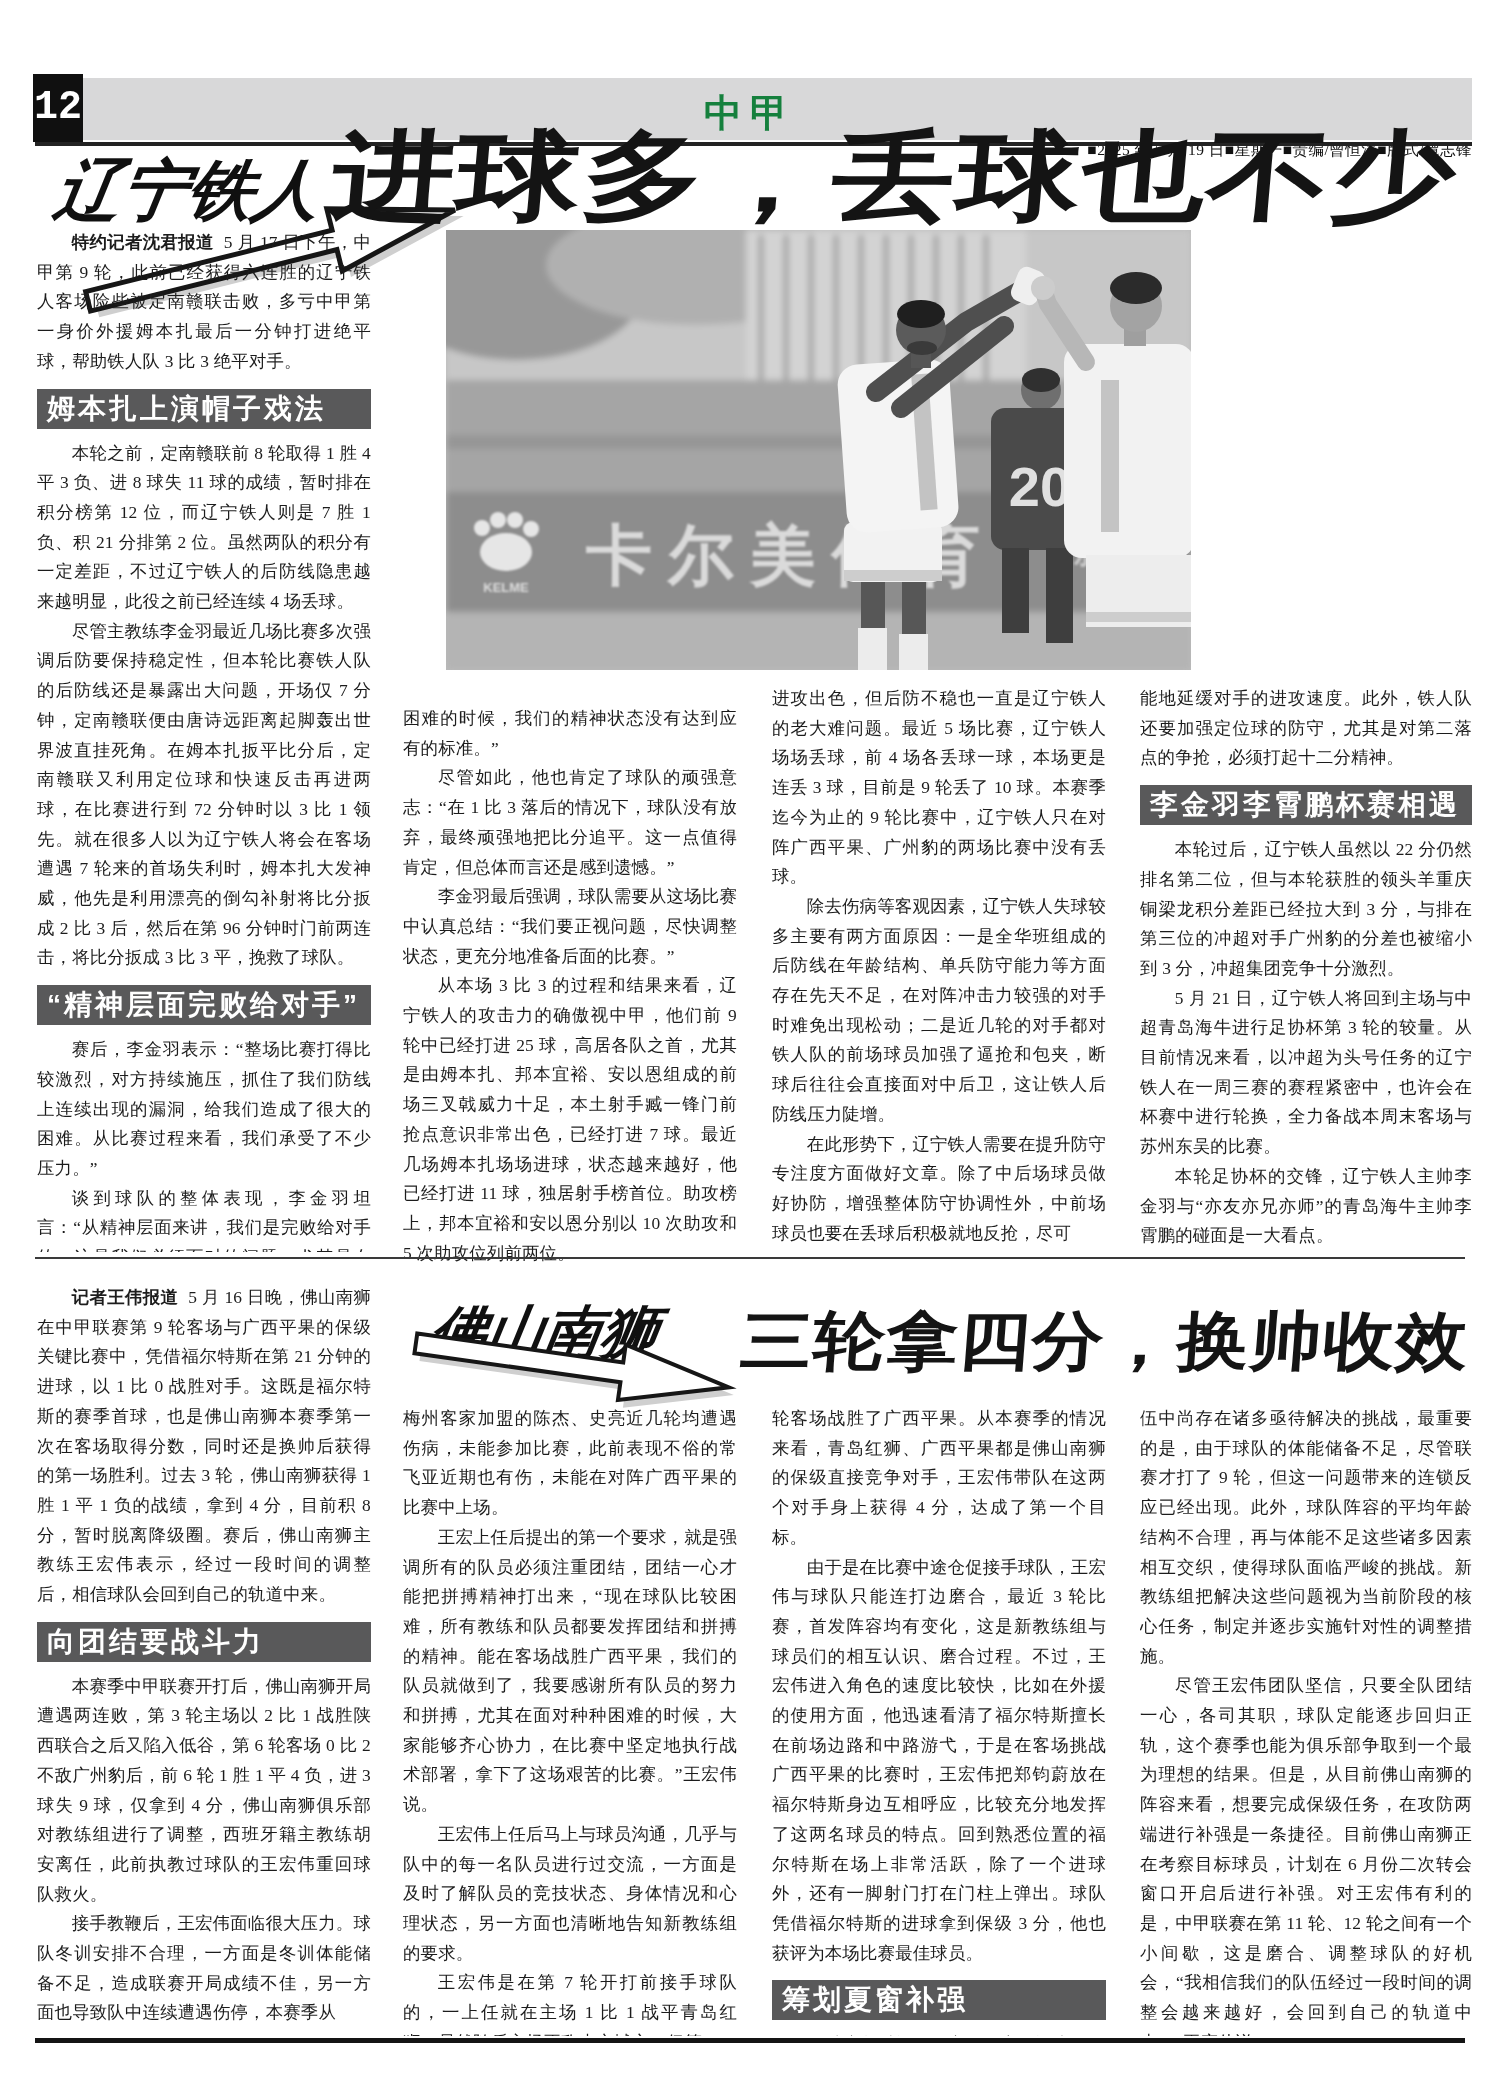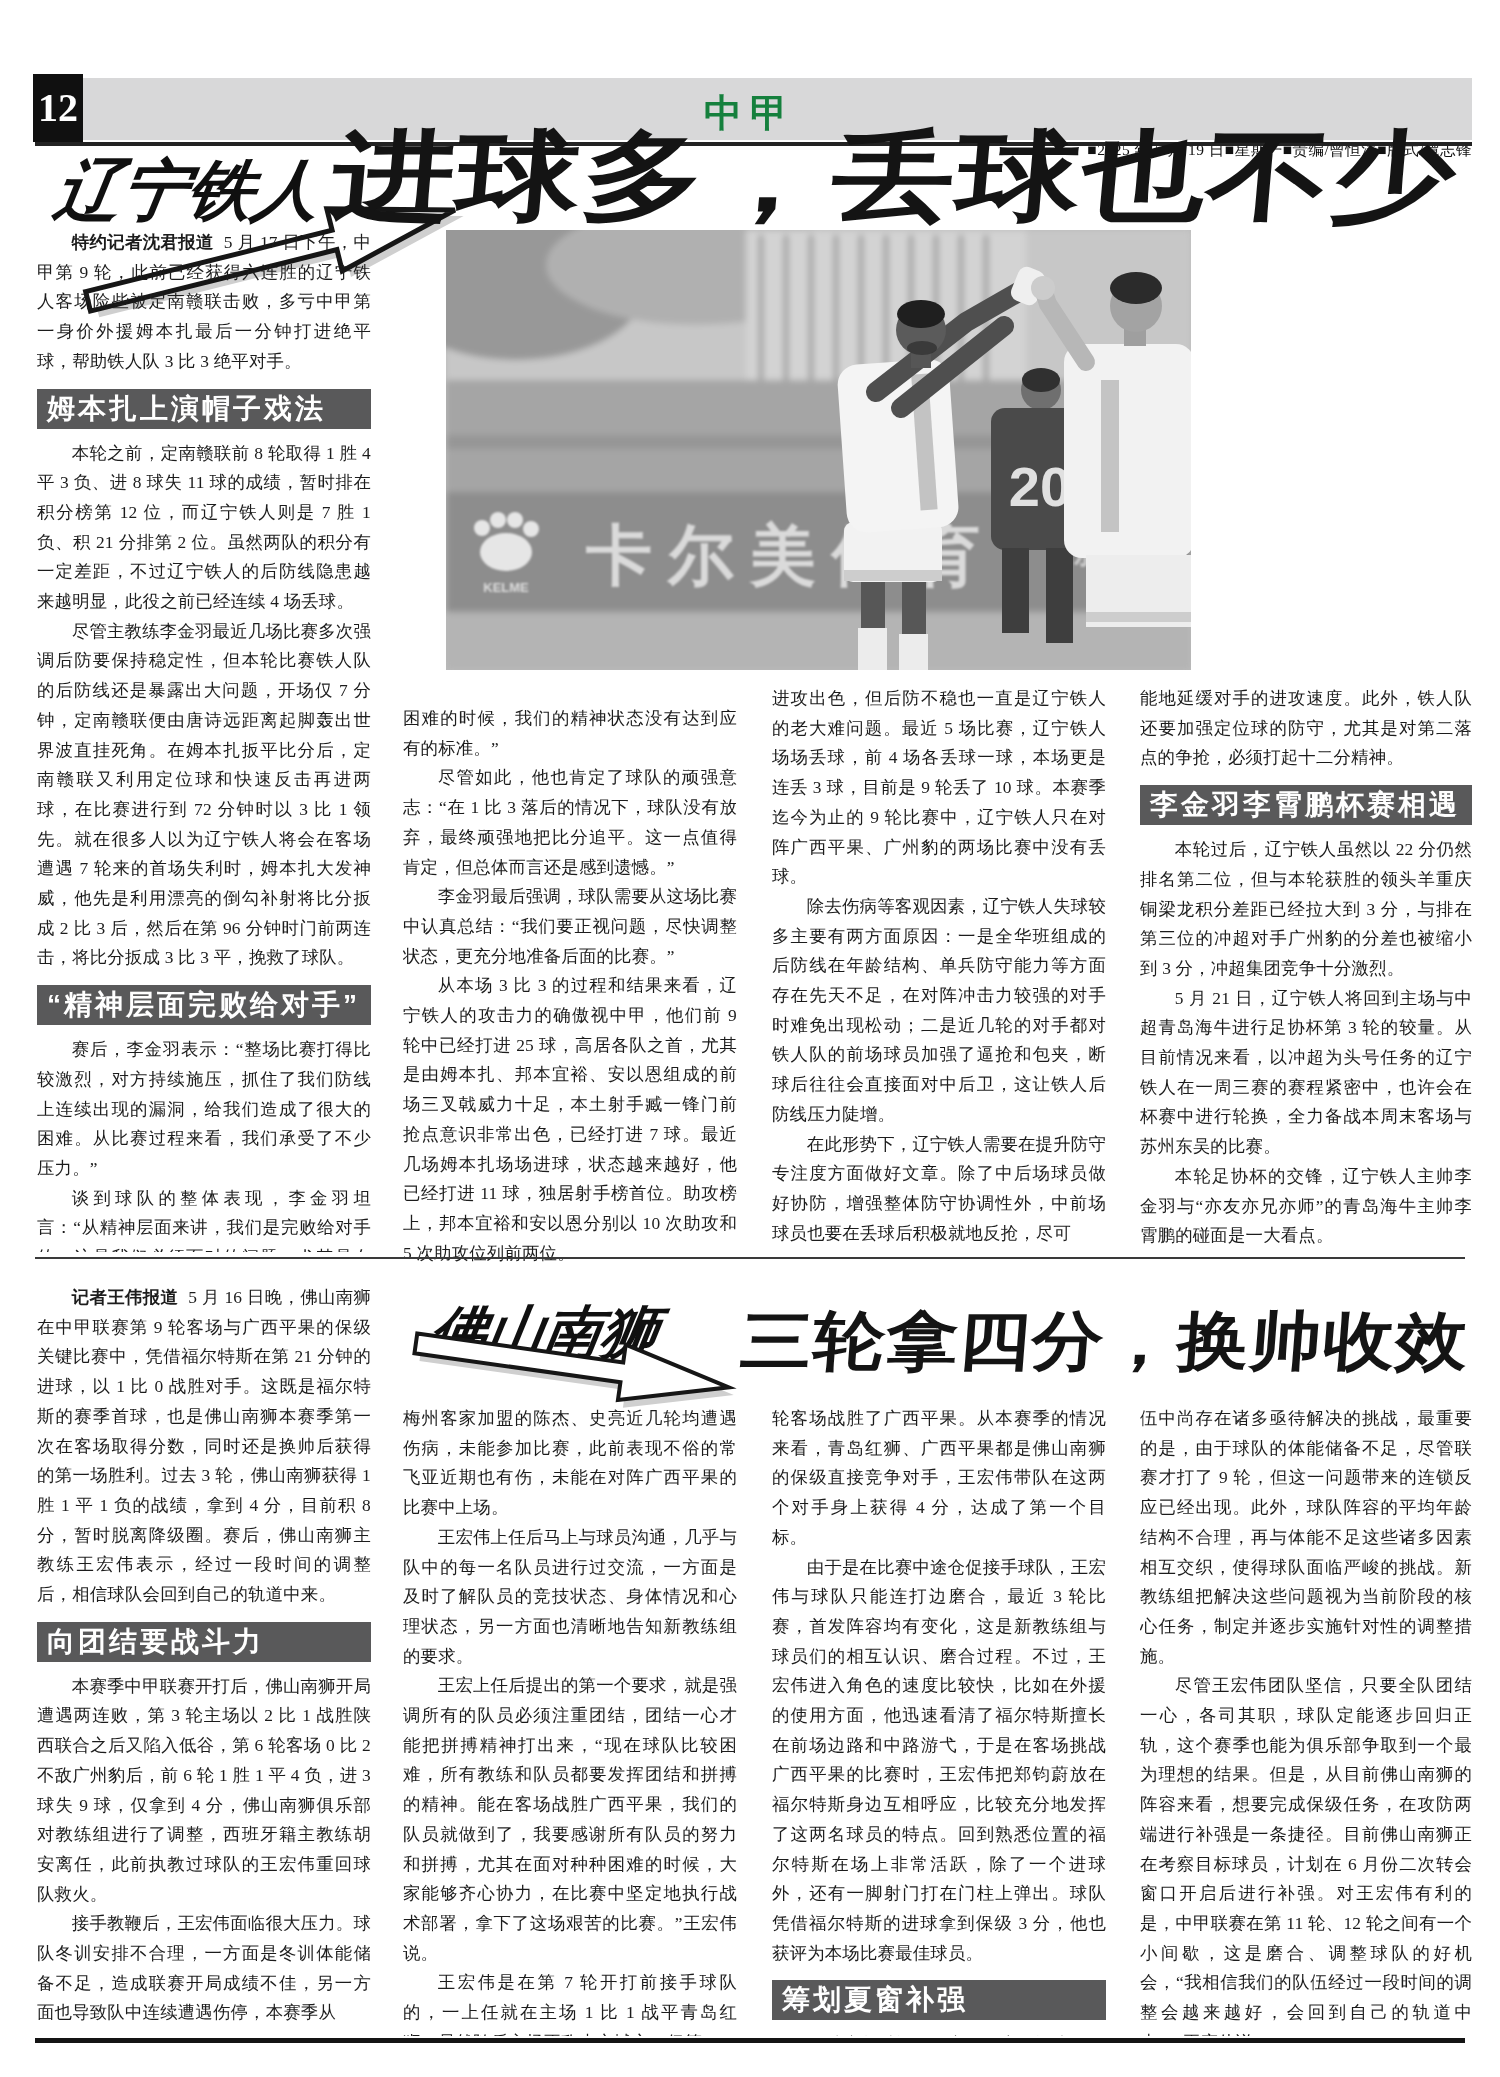--- a/index.html
+++ b/index.html
@@ -2,21 +2,21 @@
 <html><head>
 <meta charset="utf-8">
 <style>
   html,body{margin:0;padding:0;background:#fff;}
   #page{position:relative;width:1500px;height:2077px;background:#ffffff;overflow:hidden;
         font-family:"Liberation Serif","DejaVu Serif",serif;}
 
   
   #header-bar{position:absolute;left:35px;top:78px;width:1437px;height:62px;background:#d8d8d9;}
   #page-num{position:absolute;left:33px;top:74px;width:50px;height:68px;background:#101010;color:#fff;
-            font-family:Liberation Serif, serif;font-weight:bold;font-size:40px;
+            font-family:Liberation Mono, monospace;font-weight:bold;font-size:40px;
             line-height:68px;text-align:center;}
   #section-title{position:absolute;left:0;top:88px;width:100%;text-align:center;color:#15803d;
             font-family:"Liberation Sans","DejaVu Sans",sans-serif;font-weight:bold;font-size:38px;
             letter-spacing:8px;}
   #dateline{position:absolute;right:28px;top:112px;color:#111;font-size:15.5px;letter-spacing:.5px;margin-top:28px;}
   #header-rule{position:absolute;left:35px;top:142px;width:1437px;height:4px;background:#232323;}
 
   
   .headline{position:absolute;font-family:"Liberation Sans","DejaVu Sans",sans-serif;font-weight:900;
             color:#141414;white-space:nowrap;transform-origin:left top;}
@@ -206,22 +206,22 @@
 
   <div class="col" id="b-c1">
     <p><b class="lead">记者王伟报道</b><span>5 月 16 日晚，佛山南狮在中甲联赛第 9 轮客场与广西平果的保级关键比赛中，凭借福尔特斯在第 21 分钟的进球，以 1 比 0 战胜对手。这既是福尔特斯的赛季首球，也是佛山南狮本赛季第一次在客场取得分数，同时还是换帅后获得的第一场胜利。过去 3 轮，佛山南狮获得 1 胜 1 平 1 负的战绩，拿到 4 分，目前积 8 分，暂时脱离降级圈。赛后，佛山南狮主教练王宏伟表示，经过一段时间的调整后，相信球队会回到自己的轨道中来。</span></p>
     <div class="sec-bar">向团结要战斗力</div>
     <p>本赛季中甲联赛开打后，佛山南狮开局遭遇两连败，第 3 轮主场以 2 比 1 战胜陕西联合之后又陷入低谷，第 6 轮客场 0 比 2 不敌广州豹后，前 6 轮 1 胜 1 平 4 负，进 3 球失 9 球，仅拿到 4 分，佛山南狮俱乐部对教练组进行了调整，西班牙籍主教练胡安离任，此前执教过球队的王宏伟重回球队救火。</p>
     <p>接手教鞭后，王宏伟面临很大压力。球队冬训安排不合理，一方面是冬训体能储备不足，造成联赛开局成绩不佳，另一方面也导致队中连续遭遇伤停，本赛季从</p>
   </div>
 
   <div class="col" id="b-c2">
     <p class="cont">梅州客家加盟的陈杰、史亮近几轮均遭遇伤病，未能参加比赛，此前表现不俗的常飞亚近期也有伤，未能在对阵广西平果的比赛中上场。</p>
+    <p>王宏上任后提出的第一个要求，就是强调所有的队员必须注重团结，团结一心才能把拼搏精神打出来，“现在球队比较困难，所有教练和队员都要发挥团结和拼搏的精神。能在客场战胜广西平果，我们的队员就做到了，我要感谢所有队员的努力和拼搏，尤其在面对种种困难的时候，大家能够齐心协力，在比赛中坚定地执行战术部署，拿下了这场艰苦的比赛。”王宏伟说。</p>
     <p>王宏伟上任后马上与球员沟通，几乎与队中的每一名队员进行过交流，一方面是及时了解队员的竞技状态、身体情况和心理状态，另一方面也清晰地告知新教练组的要求。</p>
-    <p>王宏上任后提出的第一个要求，就是强调所有的队员必须注重团结，团结一心才能把拼搏精神打出来，“现在球队比较困难，所有教练和队员都要发挥团结和拼搏的精神。能在客场战胜广西平果，我们的队员就做到了，我要感谢所有队员的努力和拼搏，尤其在面对种种困难的时候，大家能够齐心协力，在比赛中坚定地执行战术部署，拿下了这场艰苦的比赛。”王宏伟说。</p>
     <p>王宏伟是在第 7 轮开打前接手球队的，一上任就在主场 1 比 1 战平青岛红狮，虽然随后主场不敌南京城市，但第 9</p>
   </div>
 
   <div class="col" id="b-c3">
     <p class="cont">轮客场战胜了广西平果。从本赛季的情况来看，青岛红狮、广西平果都是佛山南狮的保级直接竞争对手，王宏伟带队在这两个对手身上获得 4 分，达成了第一个目标。</p>
     <p>由于是在比赛中途仓促接手球队，王宏伟与球队只能连打边磨合，最近 3 轮比赛，首发阵容均有变化，这是新教练组与球员们的相互认识、磨合过程。不过，王宏伟进入角色的速度比较快，比如在外援的使用方面，他迅速看清了福尔特斯擅长在前场边路和中路游弋，于是在客场挑战广西平果的比赛时，王宏伟把郑钧蔚放在福尔特斯身边互相呼应，比较充分地发挥了这两名球员的特点。回到熟悉位置的福尔特斯在场上非常活跃，除了一个进球外，还有一脚射门打在门柱上弹出。球队凭借福尔特斯的进球拿到保级 3 分，他也获评为本场比赛最佳球员。</p>
     <div class="sec-bar">筹划夏窗补强</div>
     <p>经过这段时间的观察，王宏伟认为队</p>
   </div>
 

